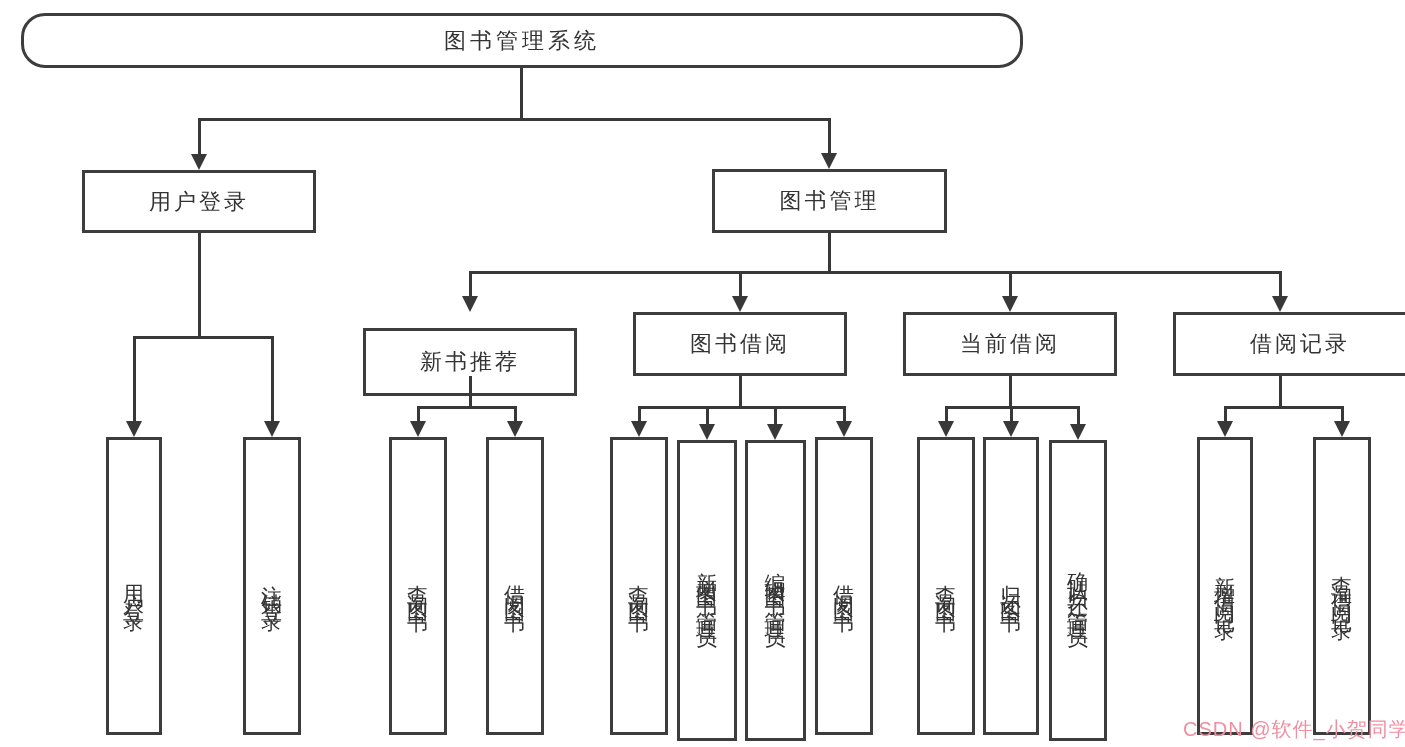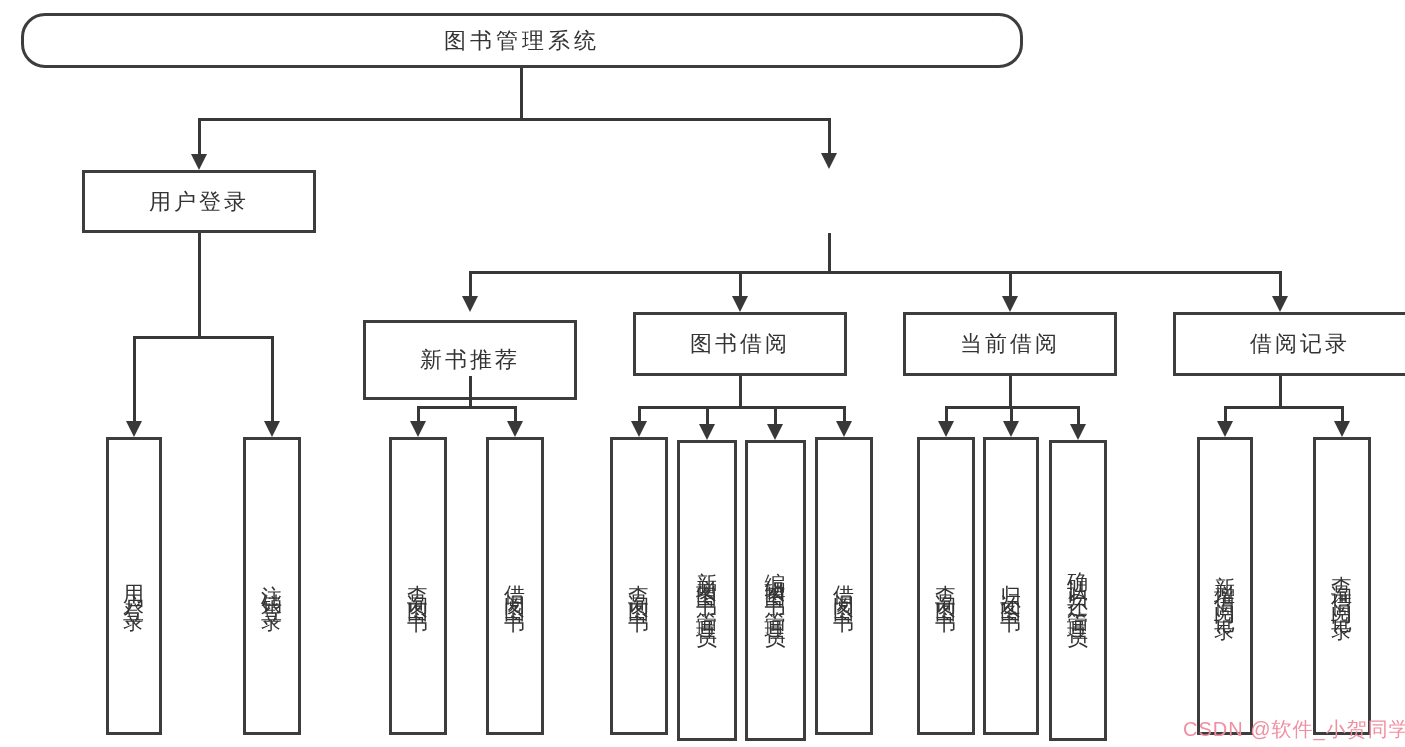--- a/index.html
+++ b/index.html
@@ -35,22 +35,23 @@
 </style>
 </head>
 <body>
 
 <div class="stage">
 
   <div class="node root" style="left:21px;top:13px;width:1002px;height:55px">图书管理系统</div>
 
   <div class="node" style="left:82px;top:170px;width:234px;height:63px">用户登录</div>
 
+  <div class="node" style="left:712px;top:169px;width:235px;height:64px">图书管理</div>
 
-  <div class="node" style="left:363px;top:320px;width:214px;height:80px">新书推荐</div>
+  <div class="node" style="left:363px;top:328px;width:214px;height:68px">新书推荐</div>
 
   <div class="node" style="left:903px;top:312px;width:214px;height:64px">当前借阅</div>
 
   <div class="node" style="left:633px;top:312px;width:214px;height:64px">图书借阅</div>
 
   <div class="node" style="left:1173px;top:312px;width:254px;height:64px">借阅记录</div>
 
   <div class="vnode" style="left:106px;top:437px;width:56px;height:298px">用户登录</div>
 
   <div class="vnode" style="left:243px;top:437px;width:58px;height:298px">注销登录</div>

